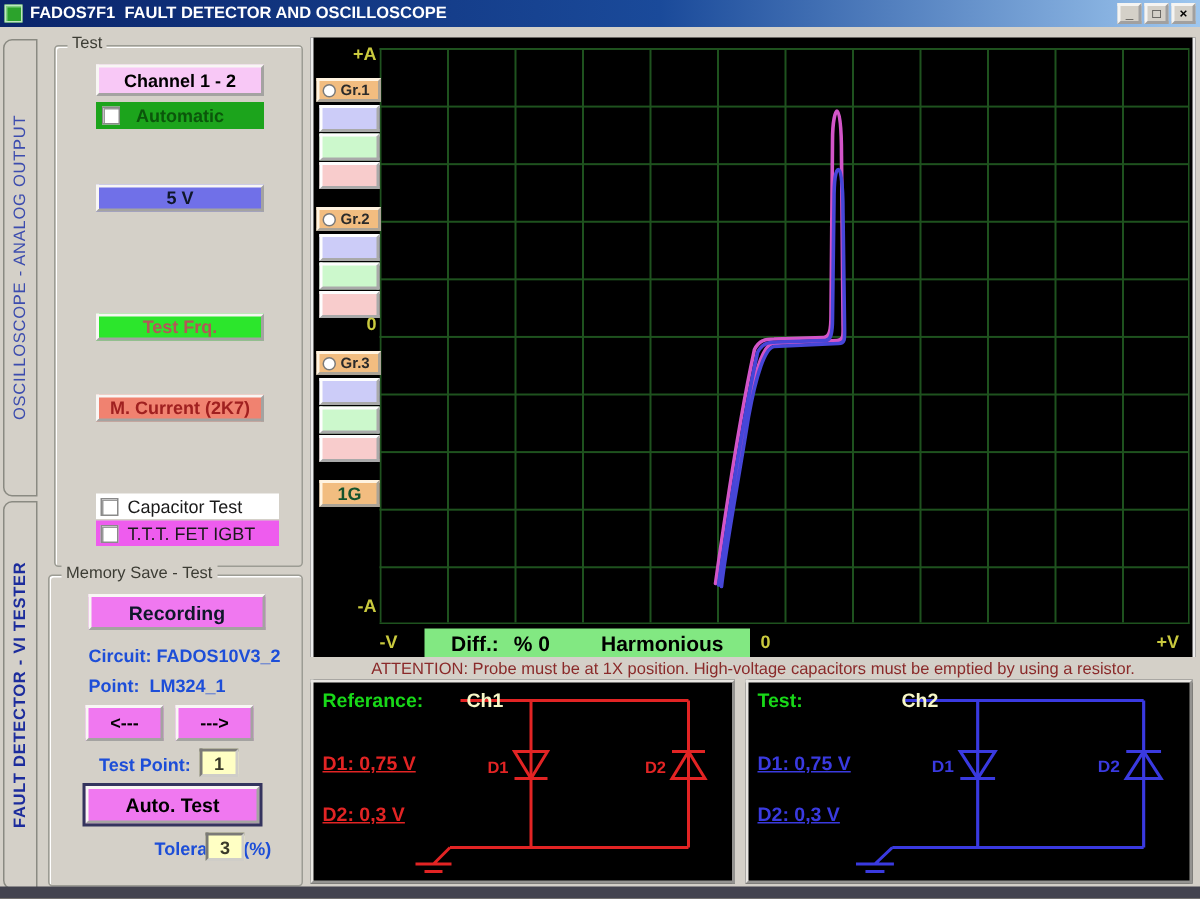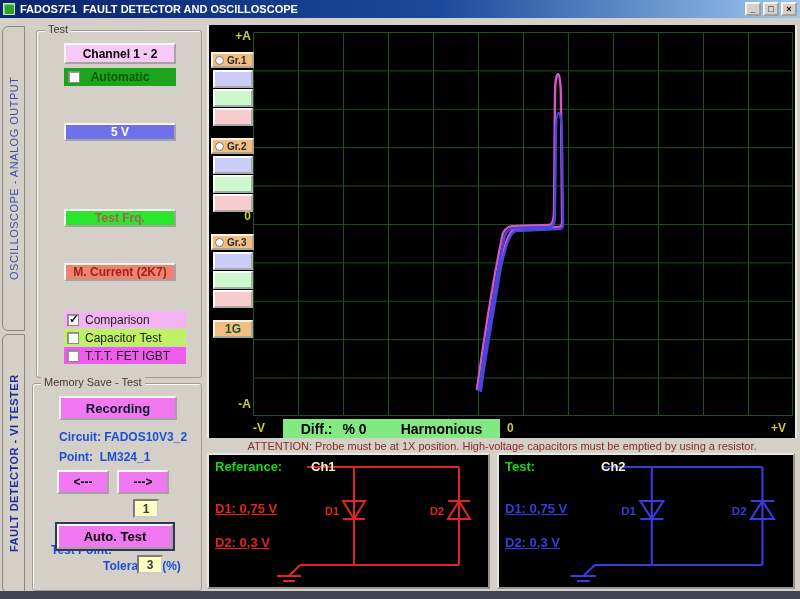--- a/index.html
+++ b/index.html
@@ -116,31 +116,27 @@
   <div class="group" style="left:36px; top:30px; width:166px; height:348px;">
     <div class="group-caption">Test</div>
 
     <div class="btn" style="left:27px; top:12px; width:112px; height:21px; background:#f8c8f6; color:#000;">Channel 1 - 2</div>
 
     <div class="btn" style="left:27px; top:37px; width:112px; height:18px; background:#1ca41c; color:#0b560b; border:none;">
       <span class="cb" style="position:absolute; left:4px; top:3px;"></span>
       <span>Automatic</span>
     </div>
 
-    <div class="btn" style="left:27px; top:92px; width:112px; height:18px; background:#7070e8; color:#ffffff;">5 V</div>
+    <div class="btn" style="left:27px; top:92px; width:112px; height:18px; background:#7070e8; color:#0f172a;">5 V</div>
 
     <div class="btn" style="left:27px; top:178px; width:112px; height:18px; background:#2ce62c; color:#b25858;">Test Frq.</div>
 
     <div class="btn" style="left:27px; top:232px; width:112px; height:18px; background:#f08270; color:#a02020;">M. Current (2K7)</div>
 
-    <div class="check-row" style="left:27px; top:280px; width:122px; height:17px; background:#f4b4f4;">
-      <span class="cb checked"></span>
-      <span>Comparison</span>
-    </div>
-    <div class="check-row" style="left:27px; top:298px; width:122px; height:17px; background:#bef264;">
+    <div class="check-row" style="left:27px; top:298px; width:122px; height:17px; background:#ffffff;">
       <span class="cb"></span>
       <span>Capacitor Test</span>
     </div>
     <div class="check-row" style="left:27px; top:316px; width:122px; height:17px; background:#ee5cee;">
       <span class="cb"></span>
       <span>T.T.T. FET IGBT</span>
     </div>
   </div>
 
   <div class="group" style="left:32px; top:383px; width:170px; height:208px;">
@@ -148,21 +144,21 @@
 
     <div class="btn" style="left:26px; top:12px; width:118px; height:24px; background:#f078f0; color:#0f172a; font-size:13px;">Recording</div>
 
     <div class="maroon" style="left:26px; top:46px;"><span>Circuit:</span> <span>FADOS10V3_2</span></div>
 
     <div class="maroon" style="left:26px; top:66px;"><span>Point:</span>  <span>LM324_1</span></div>
 
     <div class="btn" style="left:24px; top:86px; width:52px; height:24px; background:#f078f0; color:#000;">&lt;---</div>
     <div class="btn" style="left:84px; top:86px; width:52px; height:24px; background:#f078f0; color:#000;">---&gt;</div>
 
-    <div class="maroon" style="left:18px; top:119px;margin-top:40px;">Test Point:</div>
+    <div class="maroon" style="left:33px; top:119px;">Test Point:</div>
     <div class="valbox" style="left:100px; top:115px; width:26px; height:19px;">1</div>
 
     <div class="btn" style="left:24px; top:140px; width:116px; height:25px; background:#f078f0; color:#000; font-size:13px; outline:2px solid #34345e;">Auto. Test</div>
 
     <div class="maroon" style="left:26px; top:175px;margin-left:44px;">Tolerance (%)</div>
     <div class="valbox" style="left:104px; top:171px; width:26px; height:19px;">3</div>
   </div>
 
   <div id="scope">
     <div class="grid"></div>

